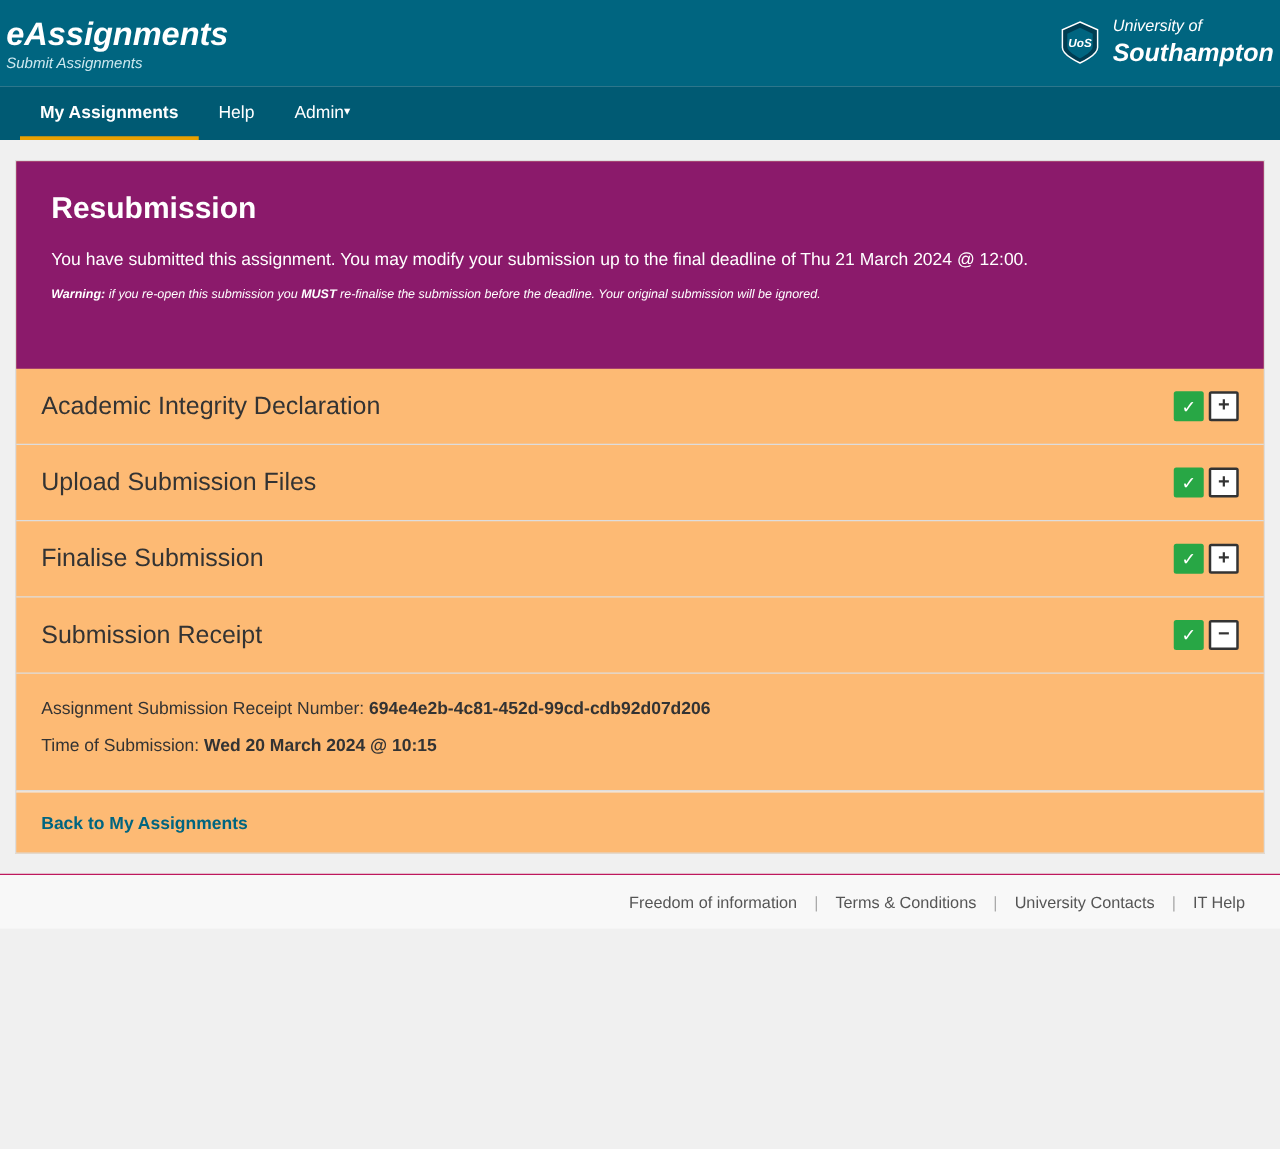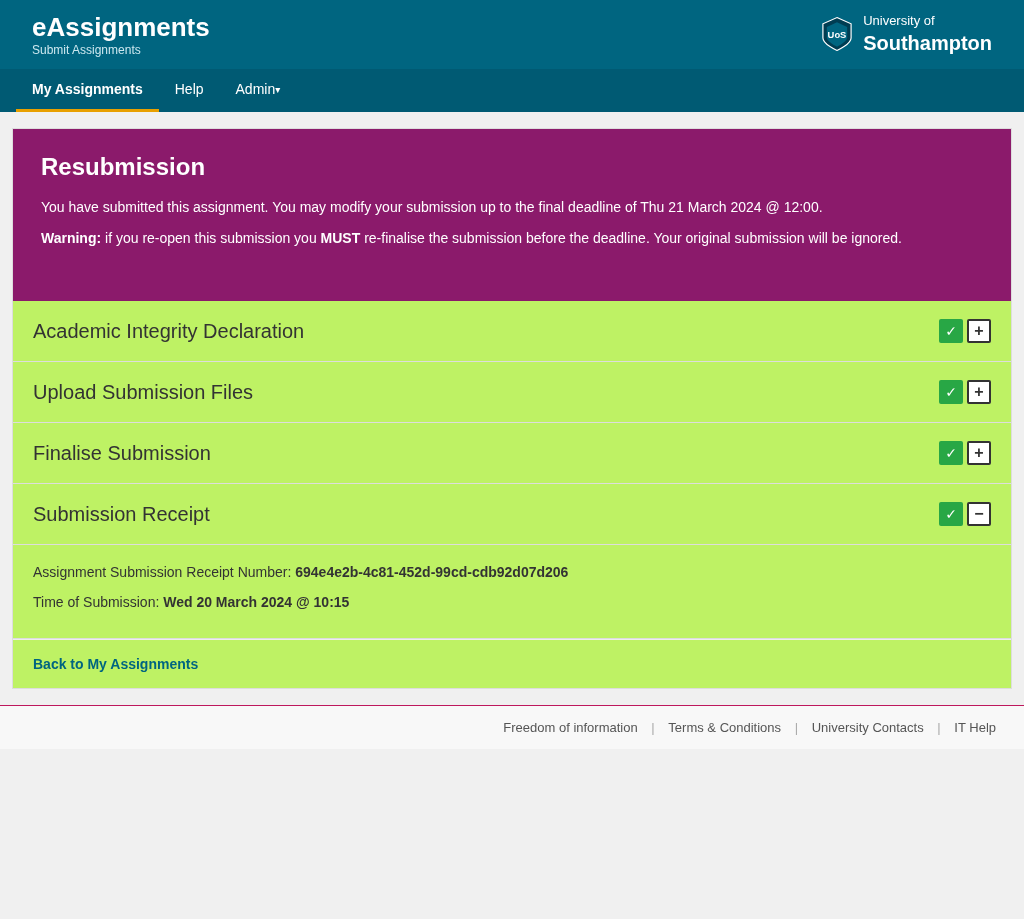--- a/index.html
+++ b/index.html
@@ -1,24 +1,25 @@
 <!DOCTYPE html>
 <html><head>
   <meta charset="utf-8">
   <style>
     * { box-sizing: border-box; margin: 0; padding: 0; }
     body { font-family: Arial, Helvetica, sans-serif; font-size: 14px; background: #f0f0f0; color: #333; }
 
     
     .header {
       background: #006580;
-      padding: 12px 32px;
+      padding: 12px 5px;
       display: flex;
       align-items: center;
       justify-content: space-between;
+      font-style: italic;
     }
     .header-left {}
     .header-title {
       font-size: 26px;
       font-weight: bold;
       color: #fff;
     }
     .header-subtitle {
       font-size: 12px;
       color: #cce8ef;
@@ -68,21 +69,21 @@
       gap: 0;
     }
     .dropdown-arrow {
       font-size: 10px;
     }
 
     
     .main {
       max-width: 1000px;
       margin: 16px auto;
-      background: #bef264;
+      background: #fdba74;
       border: 1px solid #ddd;
     }
 
     
     .resubmission-banner {
       background: #8b1a6b;
       color: #fff;
       padding: 24px 28px 32px;
       position: relative;
     }
@@ -90,23 +91,24 @@
       font-size: 24px;
       font-weight: bold;
       margin-bottom: 16px;
     }
     .resubmission-text {
       font-size: 14px;
       margin-bottom: 10px;
       line-height: 1.5;
     }
     .resubmission-warning {
-      font-size: 14px;
+      font-size: 10px;
       margin-bottom: 20px;
       line-height: 1.5;
+      font-style: italic;
     }
     .resubmission-btn-wrap {
       display: flex;
       justify-content: center;
       position: relative;
     }
     .resubmission-btn {
       background: #333;
       color: #fff;
       border: 2px solid #fff;

